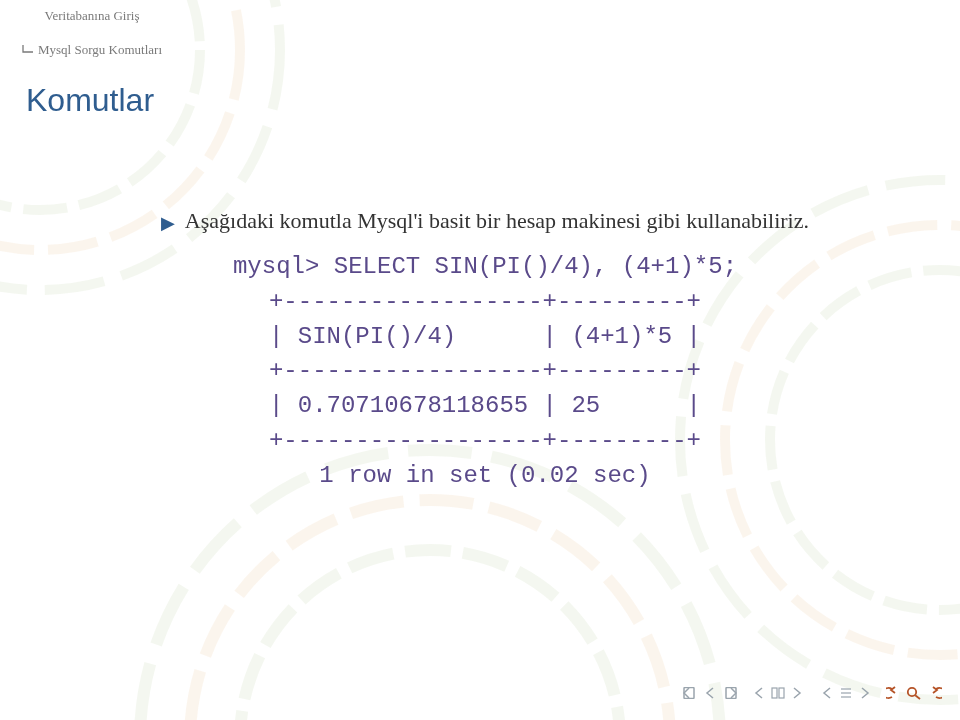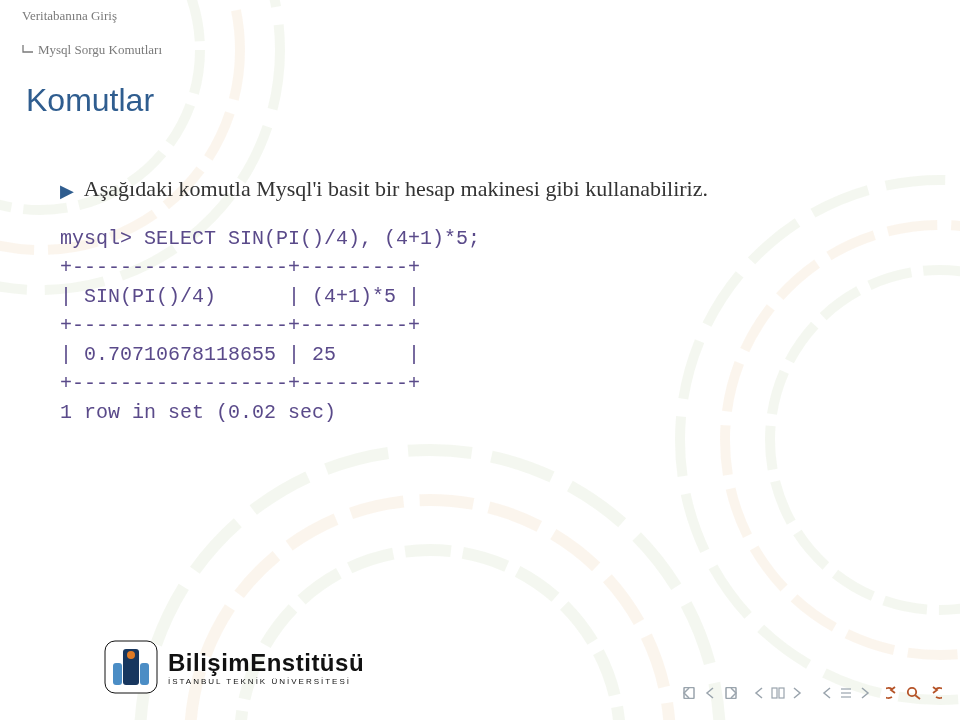--- a/index.html
+++ b/index.html
@@ -1,17 +1,17 @@
 <!DOCTYPE html>
 <html><head>
 <meta charset="utf-8">
 <style>
   * { margin: 0; padding: 0; box-sizing: border-box; }
   html, body { width: 960px; height: 720px; overflow: hidden; font-family: Georgia, 'Times New Roman', serif; background: #fff; color: #333; }
-  .slide { position: relative; width: 960px; height: 720px; }
+  .slide { position: relative; width: 960px; height: 720px; text-align: center; }
 
   
   .bg-wm { position: absolute; opacity: 0.08; pointer-events: none; }
   .bg-wm svg { display: block; }
   .wm-top-left { top: -210px; left: -220px; }
   .wm-mid-right { top: 160px; right: -260px; }
   .wm-bottom-left { bottom: -330px; left: 120px; }
 
   
   .crumbs { position: absolute; top: 8px; left: 22px; color: #7a7a7a; font-size: 13px; line-height: 1.2; font-family: Georgia, serif; }
@@ -19,23 +19,23 @@
   .crumbs .ell { display: inline-block; vertical-align: middle; margin-right: 4px; }
 
   
   .logo-top { position: absolute; top: 18px; right: 18px; width: 100px; height: 82px; }
 
   
   .title { position: absolute; top: 82px; left: 26px; font-size: 32px; color: #2f5d8f; font-family: Arial, Helvetica, sans-serif; font-weight: 400; }
 
   
   .body { position: absolute; top: 176px; left: 60px; right: 50px; }
-  .bullet-line { font-size: 22px; color: #333; }
+  .bullet-line { font-size: 22px; color: #333; margin-top: 32px; }
   .bullet-mark { color: #2f5d8f; font-size: 18px; margin-right: 10px; display: inline-block; vertical-align: middle; }
-  .code { font-family: 'Courier New', monospace; font-size: 20px; color: #5a4a8a; white-space: pre; line-height: 1.45; margin-top: 22px; }
+  .code { font-family: 'Courier New', monospace; font-size: 24px; color: #5a4a8a; white-space: pre; line-height: 1.45; margin-top: 16px; }
 
   
   .logo-bottom { position: absolute; left: 104px; bottom: 24px; height: 58px; display: flex; align-items: center; }
   .logo-bottom .iconB { width: 54px; height: 54px; margin-right: 10px; }
   .logo-bottom .txt { display: flex; flex-direction: column; justify-content: center; }
   .logo-bottom .brand { font-size: 24px; font-weight: 600; color: #111; font-family: Arial, sans-serif; letter-spacing: .5px; }
   .logo-bottom .brand .bold { font-weight: 800; }
   .logo-bottom .sub { font-size: 8px; letter-spacing: 2px; color: #111; font-family: Arial, sans-serif; }
 
   
@@ -98,39 +98,20 @@
     </div>
     <pre class="code">mysql&gt; SELECT SIN(PI()/4), (4+1)*5;
 +------------------+---------+
 | SIN(PI()/4)      | (4+1)*5 |
 +------------------+---------+
 | 0.70710678118655 | 25      |
 +------------------+---------+
 1 row in set (0.02 sec)</pre>
   </div>
 
-  <div class="logo-bottom">
-    <div class="iconB">
-      <svg width="54" height="54" viewBox="0 0 54 54">
-        <rect x="1" y="1" width="52" height="52" rx="10" fill="#fff" stroke="#111" stroke-width="1"></rect>
-        <g transform="translate(27,27)">
-          <rect x="-8" y="-18" width="16" height="36" rx="3" fill="#17365e"></rect>
-          <circle cx="0" cy="-12" r="4" fill="#e07a24"></circle>
-          <rect x="-18" y="-4" width="9" height="22" rx="3" fill="#4b8dc5"></rect>
-          <rect x="9" y="-4" width="9" height="22" rx="3" fill="#4b8dc5"></rect>
-        </g>
-      </svg>
-    </div>
-    <div class="txt">
-      <div class="brand">
-        <span class="bold">Bilişim</span><span>Enstitüsü</span>
-      </div>
-      <div class="sub">İSTANBUL TEKNİK ÜNİVERSİTESİ</div>
-    </div>
-  </div>
 
   <div class="navbar">
     <span class="navgrp">
       <span class="navbtn">
         <svg width="16" height="12" viewBox="0 0 16 12">
             <g fill="none" stroke="#9aa4ad" stroke-width="1.5">
               <path d="M6 1 L1 6 L6 11"></path>
               <rect x="1" y="0.5" width="10" height="11" rx="1"></rect>
             </g>
           </svg>

